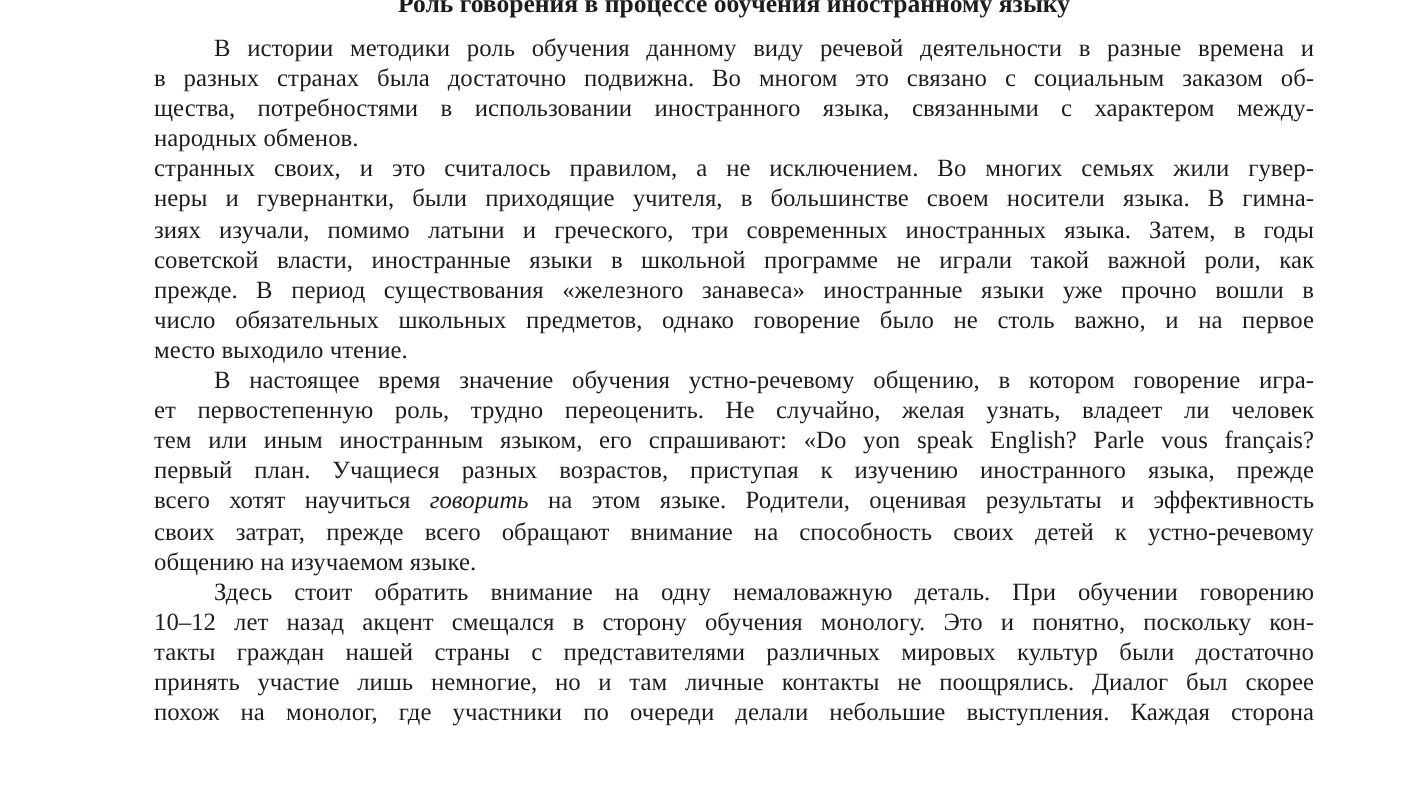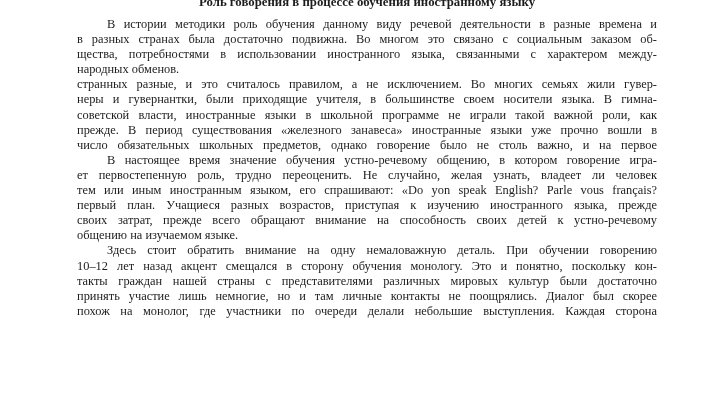--- a/index.html
+++ b/index.html
@@ -57,32 +57,35 @@
     <div class="body">
 
       <div class="para">
         <div class="line first">В истории методики роль обучения данному виду речевой деятельности в разные времена и</div>
         <div class="line">в разных странах была достаточно подвижна. Во многом это связано с социальным заказом об-</div>
         <div class="line">щества, потребностями в использовании иностранного языка, связанными с характером между-</div>
         <div class="line last">народных обменов.</div>
       </div>
 
       <div class="para">
-        <div class="line">странных разные, и это считалось правилом, а не исключением. Во многих семьях жили гувер-</div>
+        <div class="line">странных своих, и это считалось правилом, а не исключением. Во многих семьях жили гувер-</div>
         <div class="line">неры и гувернантки, были приходящие учителя, в большинстве своем носители языка. В гимна-</div>
+        <div class="line">зиях изучали, помимо латыни и греческого, три современных иностранных языка. Затем, в годы</div>
         <div class="line">советской власти, иностранные языки в школьной программе не играли такой важной роли, как</div>
         <div class="line">прежде. В период существования «железного занавеса» иностранные языки уже прочно вошли в</div>
         <div class="line">число обязательных школьных предметов, однако говорение было не столь важно, и на первое</div>
+        <div class="line last">место выходило чтение.</div>
       </div>
 
       <div class="para">
         <div class="line first">В настоящее время значение обучения устно-речевому общению, в котором говорение игра-</div>
         <div class="line">ет первостепенную роль, трудно переоценить. Не случайно, желая узнать, владеет ли человек</div>
         <div class="line">тем или иным иностранным языком, его спрашивают: «Do yon speak English? Parle vous français?</div>
         <div class="line">первый план. Учащиеся разных возрастов, приступая к изучению иностранного языка, прежде</div>
+        <div class="line"><span>всего хотят научиться </span><span class="em">говорить</span><span> на этом языке. Родители, оценивая результаты и эффективность</span></div>
         <div class="line">своих затрат, прежде всего обращают внимание на способность своих детей к устно-речевому</div>
         <div class="line last">общению на изучаемом языке.</div>
       </div>
 
       <div class="para">
         <div class="line first">Здесь стоит обратить внимание на одну немаловажную деталь. При обучении говорению</div>
         <div class="line">10–12 лет назад акцент смещался в сторону обучения монологу. Это и понятно, поскольку кон-</div>
         <div class="line">такты граждан нашей страны с представителями различных мировых культур были достаточно</div>
         <div class="line">принять участие лишь немногие, но и там личные контакты не поощрялись. Диалог был скорее</div>
         <div class="line">похож на монолог, где участники по очереди делали небольшие выступления. Каждая сторона</div>

